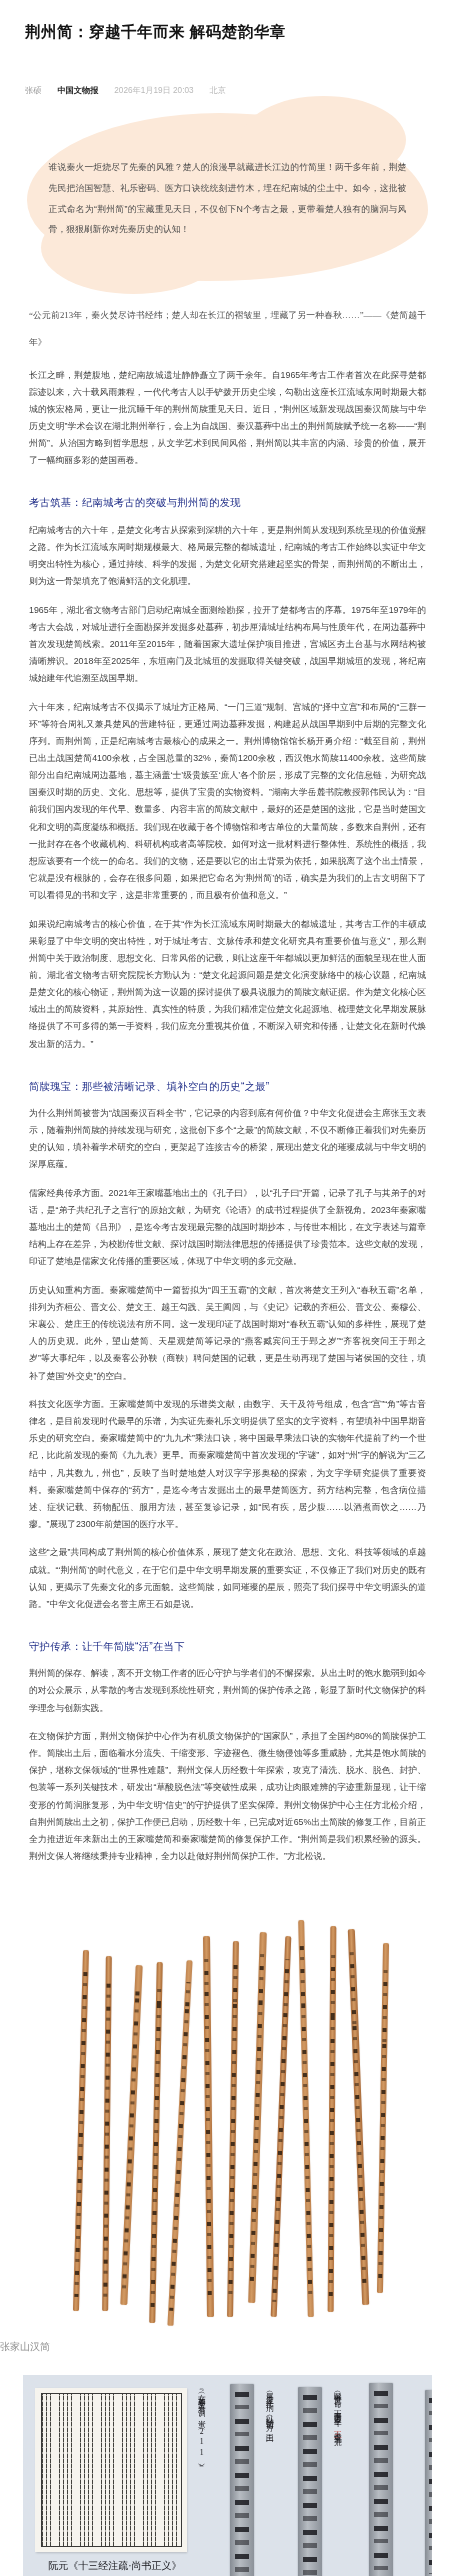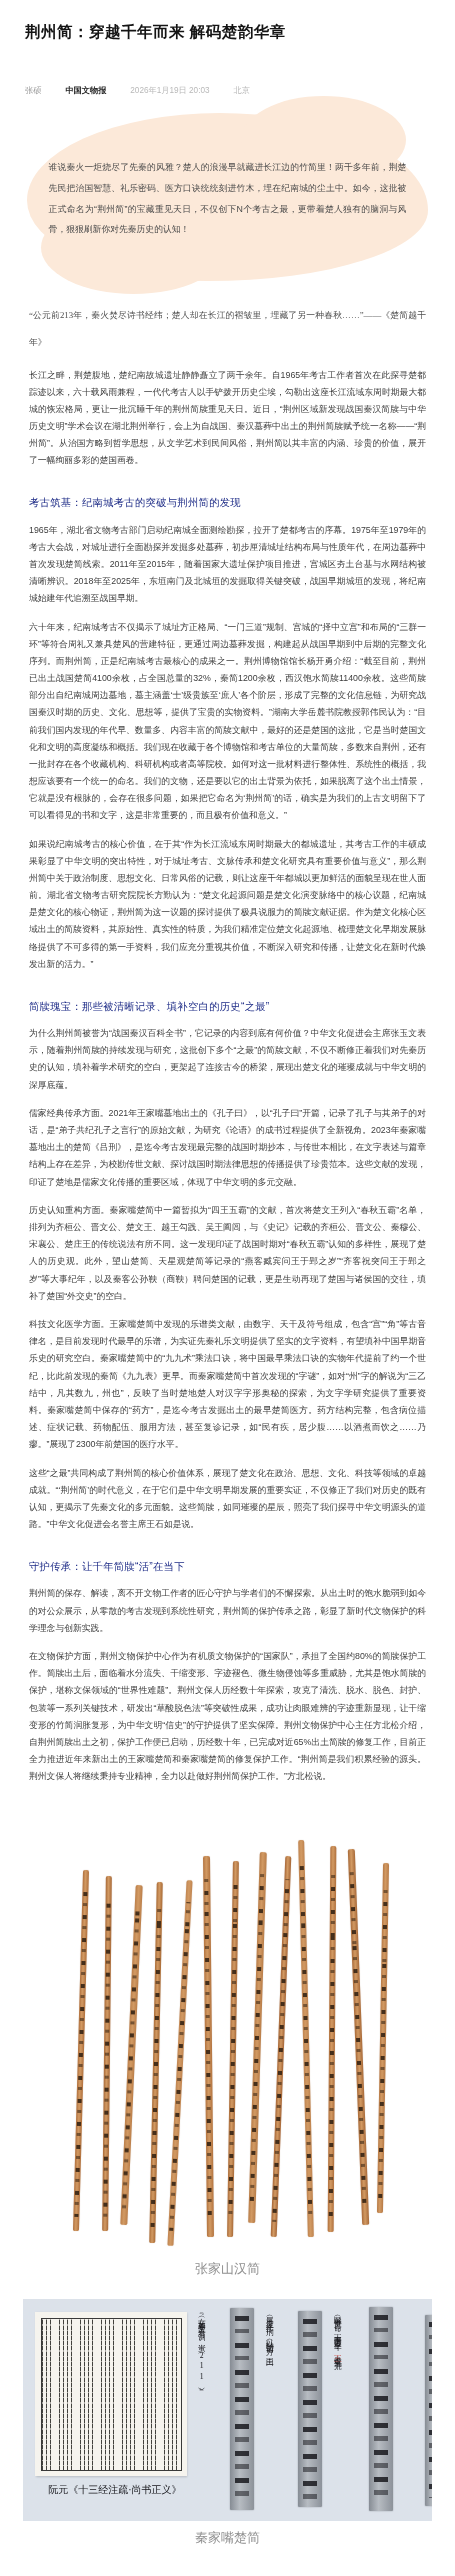--- a/index.html
+++ b/index.html
@@ -1,20 +1,20 @@
 <!DOCTYPE html>
 <html style="font-size:8.2px"><head>
 <meta charset="utf-8">
 <style>
   html,body{margin:0;padding:0;background:#ffffff;}
   body{width:455px;font-family:"Liberation Sans","DejaVu Sans",sans-serif;color:#3d3d3d;}
   .article{width:455px;overflow:hidden;background:#fff;}
 
   .title{margin:21.6px 25px 6.2px;font-size:15.5px;line-height:1.35;font-weight:700;color:#141414;letter-spacing:0.5px;}
-  .byline{margin:0 25px 10.3px;font-size:8.2px;display:flex;gap:24px;align-items:baseline;}
+  .byline{margin:0 25px 10.3px;font-size:8.2px;display:flex;gap:16px;align-items:baseline;}
   .byline .author{color:#9b9b9b;}
   .byline .source{color:#262626;font-weight:600;margin-top:36px;}
   .byline .dt,.byline .loc{color:#b9b9b9;}
 
   .intro-wrap{position:relative;margin:17.5px 27px 17.5px;}
   .blob-bg{position:absolute;inset:0;background:#fce9d9;border-radius:48% 52% 55% 45% / 52% 58% 42% 48%;}
   .blob-bg::before{content:"";position:absolute;width:165px;height:88px;background:#fce9d9;border-radius:50%;top:-17.5px;right:21.6px;}
   .blob-bg::after{content:"";position:absolute;width:185px;height:93px;background:#fce9d9;border-radius:50%;bottom:-13.4px;left:14.4px;}
   .intro-text{position:relative;padding:44px 21.6px 41px;font-size:8.8px;line-height:2.35;color:#4a4a4a;text-align:justify;}
 
@@ -22,21 +22,21 @@
 
   .para{margin:11.3px 29px;font-size:8.8px;line-height:1.95;color:#3d3d3d;text-align:justify;}
   .sec-heading{margin:27px 29px 7.2px;font-size:10.3px;font-weight:400;color:#1e2c87;letter-spacing:0.3px;}
 
   
   .fig1{position:relative;margin:24px 0 0;height:443px;background:#fff;}
   .slip{position:absolute;border-radius:2.1px 2.1px 1.5px 1.5px;box-shadow:0 0 1px rgba(120,70,30,.35);}
   .slip .ink{position:absolute;left:18%;top:6%;width:62%;height:90%;
       background:repeating-linear-gradient(180deg,rgba(28,17,8,.85) 0 4.1px,transparent 4.1px 10.8px,rgba(28,17,8,.55) 10.8px 14.4px,transparent 14.4px 23px);
       filter:blur(0.2px);opacity:.9;}
-  .fig-caption{margin:8.2px 0 4.1px;text-align:center;color:#8f8f8f;font-size:13px;}
+  .fig-caption{margin:8.2px 0 4.1px;text-align:left;color:#8f8f8f;font-size:10px;}
 
   
   .fig2{position:relative;margin:20.6px 23px 0;height:222px;background:#dce2ea;overflow:hidden;}
   .book{position:absolute;left:12.4px;top:13.4px;width:152px;height:164px;background:#f6f4ee;box-shadow:0.5px 1px 2.1px rgba(0,0,0,.18);}
   .book .frame{position:absolute;inset:5.2px;border:1px solid #191919;
       background:
         repeating-linear-gradient(0deg,transparent 0 4.1px,rgba(246,244,238,.55) 4.1px 5.2px),
         repeating-linear-gradient(90deg,#23231f 0 0.8px,transparent 0.8px 4.2px);
       opacity:.85;}
   .book-caption{position:absolute;left:14.4px;top:184px;width:155px;font-family:Liberation Sans, sans-serif;font-size:10px;color:#15151a;text-align:center;}
@@ -67,20 +67,21 @@
     <div class="blob-bg"></div>
     <div class="intro-text">谁说秦火一炬烧尽了先秦的风雅？楚人的浪漫早就藏进长江边的竹简里！两千多年前，荆楚先民把治国智慧、礼乐密码、医方口诀统统刻进竹木，埋在纪南城的尘土中。如今，这批被正式命名为“荆州简”的宝藏重见天日，不仅创下N个考古之最，更带着楚人独有的脑洞与风骨，狠狠刷新你对先秦历史的认知！</div>
   </div>
 
   <div class="quote">“公元前213年，秦火焚尽诗书经纬；楚人却在长江的褶皱里，埋藏了另一种春秋……”——《楚简越千年》</div>
 
   <p class="para">长江之畔，荆楚腹地，楚纪南故城遗址静静矗立了两千余年。自1965年考古工作者首次在此探寻楚都踪迹以来，六十载风雨兼程，一代代考古人以手铲拨开历史尘埃，勾勒出这座长江流域东周时期最大都城的恢宏格局，更让一批沉睡千年的荆州简牍重见天日。近日，“荆州区域新发现战国秦汉简牍与中华历史文明”学术会议在湖北荆州举行，会上为自战国、秦汉墓葬中出土的荆州简牍赋予统一名称——“荆州简”。从治国方略到哲学思想，从文学艺术到民间风俗，荆州简以其丰富的内涵、珍贵的价值，展开了一幅绚丽多彩的楚国画卷。</p>
 
   <section>
     <h2 class="sec-heading">考古筑基：纪南城考古的突破与荆州简的发现</h2>
+    <p class="para">纪南城考古的六十年，是楚文化考古从探索到深耕的六十年，更是荆州简从发现到系统呈现的价值觉醒之路。作为长江流域东周时期规模最大、格局最完整的都城遗址，纪南城的考古工作始终以实证中华文明突出特性为核心，通过持续、科学的发掘，为楚文化研究搭建起坚实的骨架，而荆州简的不断出土，则为这一骨架填充了饱满鲜活的文化肌理。</p>
     <p class="para">1965年，湖北省文物考古部门启动纪南城全面测绘勘探，拉开了楚都考古的序幕。1975年至1979年的考古大会战，对城址进行全面勘探并发掘多处墓葬，初步厘清城址结构布局与性质年代，在周边墓葬中首次发现楚简线索。2011年至2015年，随着国家大遗址保护项目推进，宫城区夯土台基与水网结构被清晰辨识。2018年至2025年，东垣南门及北城垣的发掘取得关键突破，战国早期城垣的发现，将纪南城始建年代追溯至战国早期。</p>
     <p class="para">六十年来，纪南城考古不仅揭示了城址方正格局、“一门三道”规制、宫城的“择中立宫”和布局的“三群一环”等符合周礼又兼具楚风的营建特征，更通过周边墓葬发掘，构建起从战国早期到中后期的完整文化序列。而荆州简，正是纪南城考古最核心的成果之一。荆州博物馆馆长杨开勇介绍：“截至目前，荆州已出土战国楚简4100余枚，占全国总量的32%，秦简1200余枚，西汉饱水简牍11400余枚。这些简牍部分出自纪南城周边墓地，墓主涵盖‘士’级贵族至‘庶人’各个阶层，形成了完整的文化信息链，为研究战国秦汉时期的历史、文化、思想等，提供了宝贵的实物资料。”湖南大学岳麓书院教授郭伟民认为：“目前我们国内发现的年代早、数量多、内容丰富的简牍文献中，最好的还是楚国的这批，它是当时楚国文化和文明的高度凝练和概括。我们现在收藏于各个博物馆和考古单位的大量简牍，多数来自荆州，还有一批封存在各个收藏机构、科研机构或者高等院校。如何对这一批材料进行整体性、系统性的概括，我想应该要有一个统一的命名。我们的文物，还是要以它的出土背景为依托，如果脱离了这个出土情景，它就是没有根脉的，会存在很多问题，如果把它命名为‘荆州简’的话，确实是为我们的上古文明留下了可以看得见的书和文字，这是非常重要的，而且极有价值和意义。”</p>
     <p class="para">如果说纪南城考古的核心价值，在于其“作为长江流域东周时期最大的都城遗址，其考古工作的丰硕成果彰显了中华文明的突出特性，对于城址考古、文脉传承和楚文化研究具有重要价值与意义”，那么荆州简中关于政治制度、思想文化、日常风俗的记载，则让这座千年都城以更加鲜活的面貌呈现在世人面前。湖北省文物考古研究院院长方勤认为：“楚文化起源问题是楚文化演变脉络中的核心议题，纪南城是楚文化的核心物证，荆州简为这一议题的探讨提供了极具说服力的简牍文献证据。作为楚文化核心区域出土的简牍资料，其原始性、真实性的特质，为我们精准定位楚文化起源地、梳理楚文化早期发展脉络提供了不可多得的第一手资料，我们应充分重视其价值，不断深入研究和传播，让楚文化在新时代焕发出新的活力。”</p>
   </section>
 
   <section>
     <h2 class="sec-heading">简牍瑰宝：那些被清晰记录、填补空白的历史“之最”</h2>
     <p class="para">为什么荆州简被誉为“战国秦汉百科全书”，它记录的内容到底有何价值？中华文化促进会主席张玉文表示，随着荆州简牍的持续发现与研究，这批创下多个“之最”的简牍文献，不仅不断修正着我们对先秦历史的认知，填补着学术研究的空白，更架起了连接古今的桥梁，展现出楚文化的璀璨成就与中华文明的深厚底蕴。</p>
     <p class="para">儒家经典传承方面。2021年王家嘴墓地出土的《孔子曰》，以“孔子曰”开篇，记录了孔子与其弟子的对话，是“弟子共纪孔子之言行”的原始文献，为研究《论语》的成书过程提供了全新视角。2023年秦家嘴墓地出土的楚简《吕刑》，是迄今考古发现最完整的战国时期抄本，与传世本相比，在文字表述与篇章结构上存在差异，为校勘传世文献、探讨战国时期法律思想的传播提供了珍贵范本。这些文献的发现，印证了楚地是儒家文化传播的重要区域，体现了中华文明的多元交融。</p>
     <p class="para">历史认知重构方面。秦家嘴楚简中一篇暂拟为“四王五霸”的文献，首次将楚文王列入“春秋五霸”名单，排列为齐桓公、晋文公、楚文王、越王勾践、吴王阖闾，与《史记》记载的齐桓公、晋文公、秦穆公、宋襄公、楚庄王的传统说法有所不同。这一发现印证了战国时期对“春秋五霸”认知的多样性，展现了楚人的历史观。此外，望山楚简、天星观楚简等记录的“燕客臧宾问王于郢之岁”“齐客祝突问王于郢之岁”等大事纪年，以及秦客公孙鞅（商鞅）聘问楚国的记载，更是生动再现了楚国与诸侯国的交往，填补了楚国“外交史”的空白。</p>

